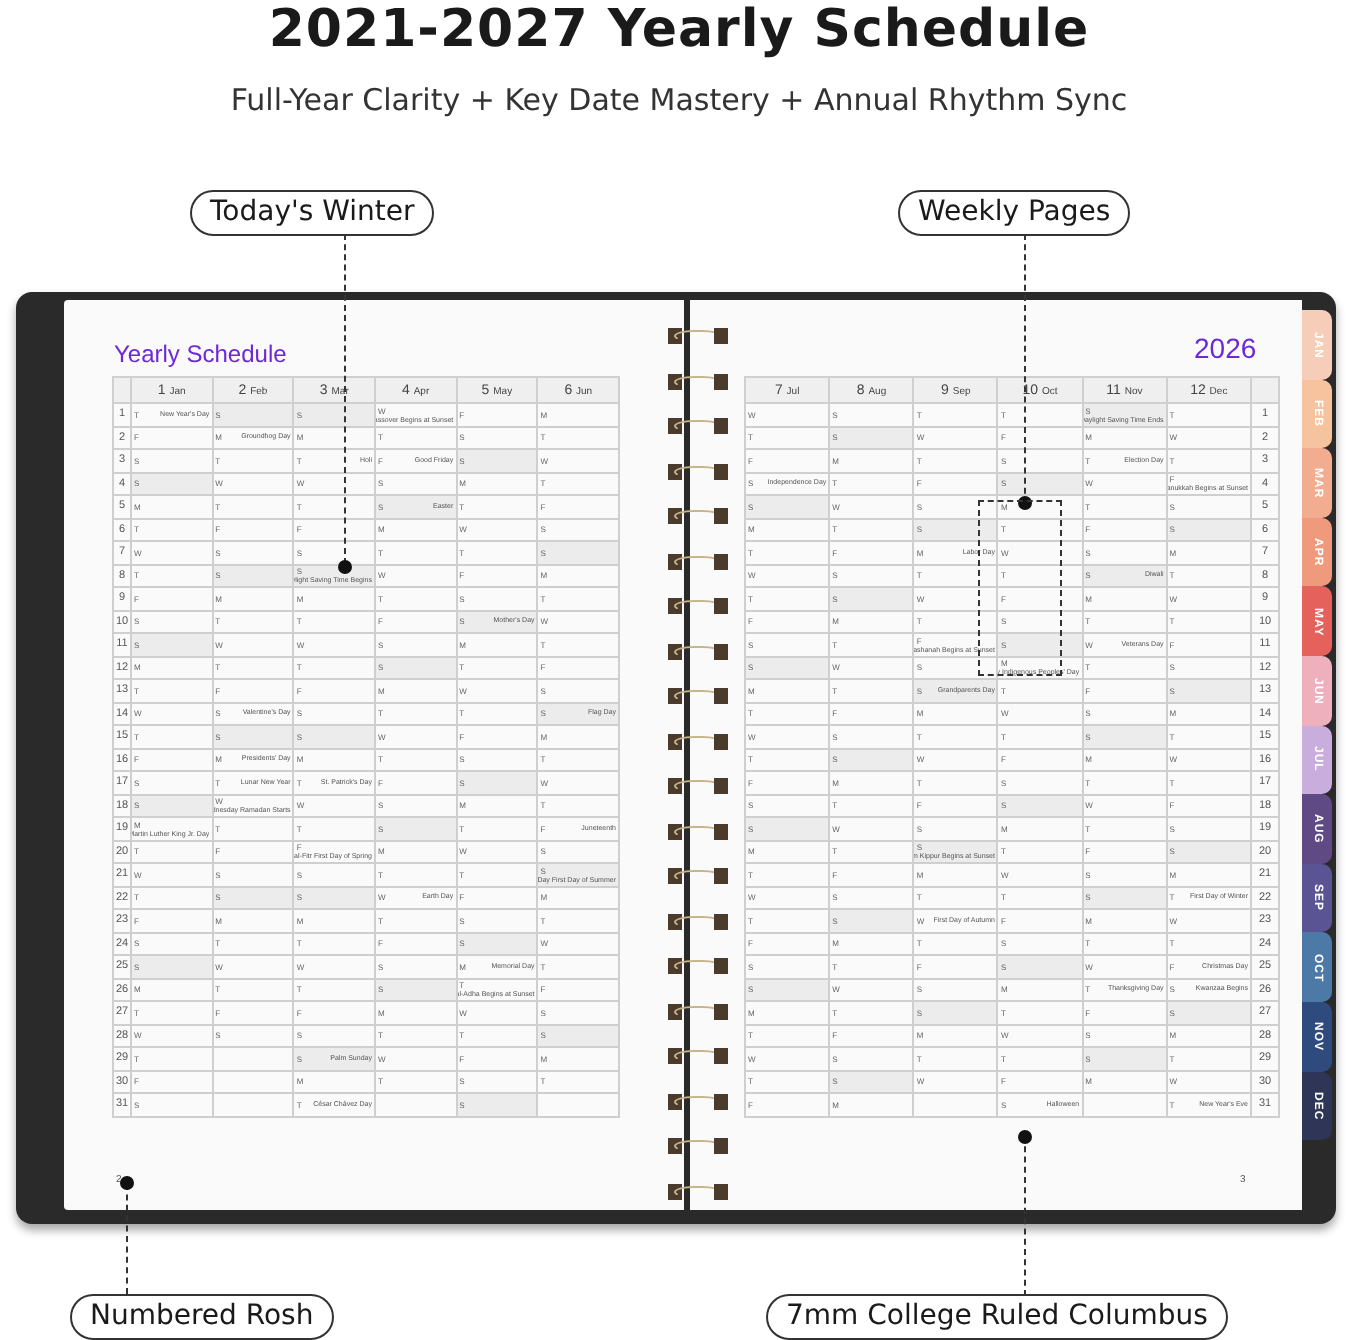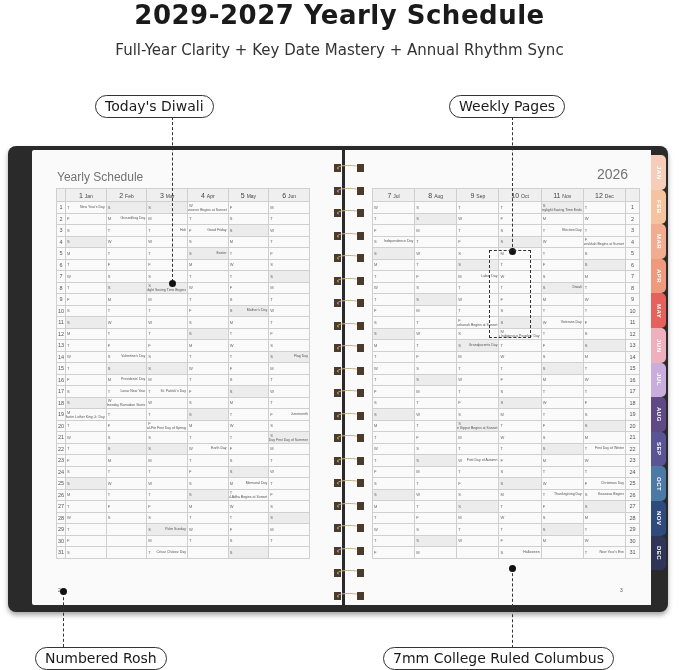--- a/index.html
+++ b/index.html
@@ -10,43 +10,43 @@
 .vline{position:absolute;border-left:1.5px dashed #333;width:0}
 .dot{position:absolute;width:7px;height:7px;border-radius:50%;background:#111}
 .book{position:absolute;left:8px;top:146px;width:660px;height:466px;background:#2a2a2a;border-radius:8px;box-shadow:0 3px 5px rgba(0,0,0,.35)}
 .page{position:absolute;background:#fafafa;top:150px;height:455px}
 .pl{left:32px;width:310px;border-radius:2px 0 0 2px}
 .pr{left:345px;width:306px}
 .coil{position:absolute;left:334px;width:30px;height:10px}
 .coil .ring{position:absolute;left:3px;top:2px;width:24px;height:6px;border:1.5px solid #c9b48a;border-radius:50%/60%;border-bottom-color:transparent}
 .coil .a{position:absolute;left:0;top:1px;width:7px;height:8px;background:#4a3b2c}
 .coil .b{position:absolute;right:0;top:1px;width:7px;height:8px;background:#4a3b2c}
-.ptitle{position:absolute;font-size:12px;color:#737373}
+.ptitle{position:absolute;font-size:12px;color:#6d28d9}
 .grid{position:absolute;border-collapse:collapse;font-size:4px;color:#444;table-layout:fixed}
 .grid td,.grid th{border:0.6px solid #cfcfcf;height:11.5px;padding:0 1px;white-space:nowrap;overflow:hidden;vertical-align:middle}
 .grid th{background:#efefef;font-weight:normal;font-size:7px;color:#444;height:13px;text-align:center}
 .grid th small{font-size:5px}
 .grid td.n{text-align:center;font-size:5.5px;color:#555;background:#fafafa}
 .grid td.sh{background:#ececec}
 .grid td .d{display:inline-block;width:7px;color:#666}
 .grid td .h{float:right;font-size:3.5px;color:#555;line-height:4px;text-align:right}
 .tabs{position:absolute;left:651px;top:155px;width:15px}
 .tab{height:34.6px;margin-bottom:0;border-radius:0 5px 5px 0;display:flex;align-items:center;justify-content:center}
 .tab span{writing-mode:vertical-rl;font-size:6px;font-weight:bold;color:#fff;letter-spacing:.5px}
 .pnum{position:absolute;font-size:5px;color:#555}
 </style>
 </head>
 <body>
 
-<div class="title">2029-2027 Yearly Schedule</div>
+<div class="title">2021-2027 Yearly Schedule</div>
 <div class="sub">
   <div>Full-Year Clarity + Key Date Mastery + Annual Rhythm Sync</div>
 </div>
 
-<div class="pill" style="left:95px;top:95px">Today's Diwali</div>
+<div class="pill" style="left:95px;top:95px">Today's Winter</div>
 <div class="pill" style="left:449px;top:95px">Weekly Pages</div>
 
 <div class="book"></div>
 <div class="page pl"></div>
 <div class="page pr"></div>
 
 <div id="coils">
     <div class="coil" style="top: 163px;">
       <div class="a"></div>
       <div class="ring"></div>

